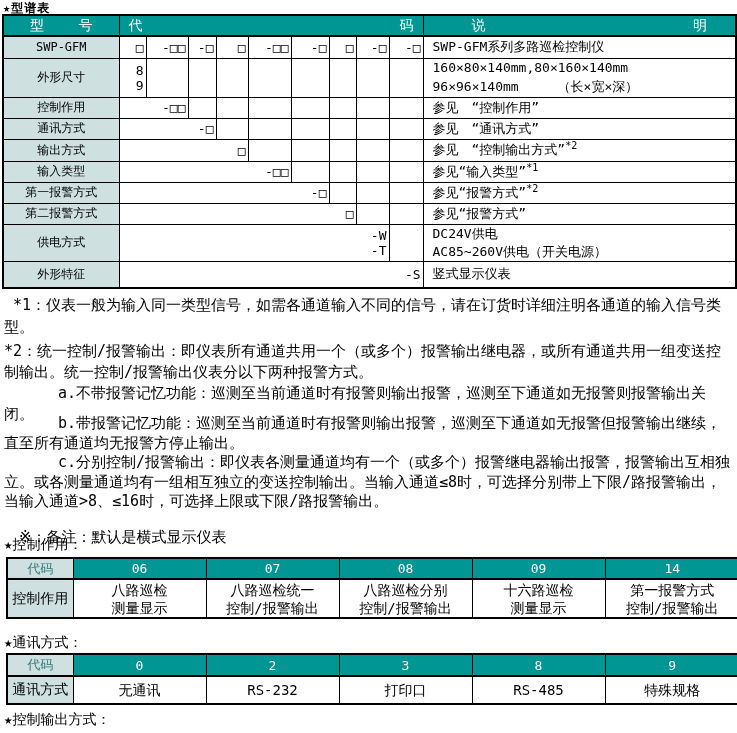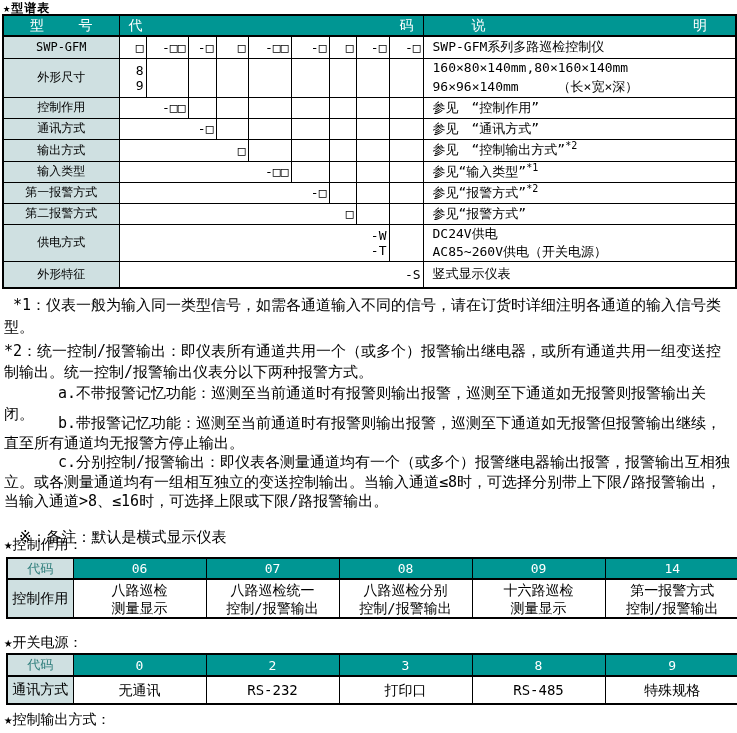--- a/index.html
+++ b/index.html
@@ -269,21 +269,21 @@
           <div>测量显示</div>
     </td>
     <td class="cell">
       <div>第一报警方式</div>
           <div>控制/报警输出</div>
     </td>
   </tr>
 </tbody>
   </table>
 
-<div id="label-comm" class="abs sec-label">★开关电源：</div>
+<div id="label-comm" class="abs sec-label">★通讯方式：</div>
 
 <table id="comm-table" class="btable">
   <colgroup>
     <col style="width:66px">
       <col style="width:133px">
       <col style="width:133px">
     <col style="width:133px">
       <col style="width:133px">
       <col style="width:135px">
   </colgroup>

